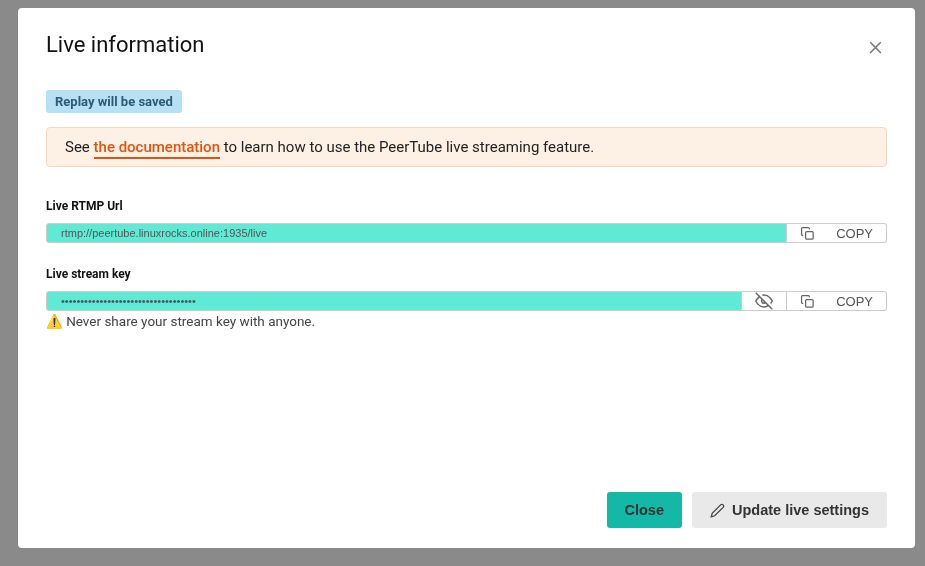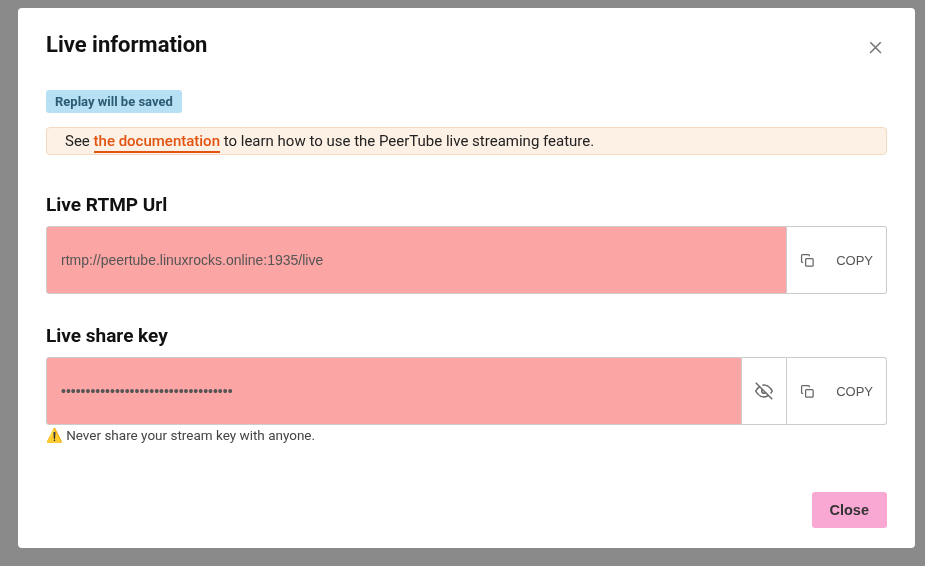--- a/index.html
+++ b/index.html
@@ -24,21 +24,21 @@
       flex-direction: column;
     }
     .modal-header {
       display: flex;
       justify-content: space-between;
       align-items: flex-start;
       margin-bottom: 30px;
     }
     .modal-title {
       font-size: 22px;
-      font-weight: 700;
+      font-weight: 400;
       color: #111;
     }
     .close-x {
       font-size: 28px;
       line-height: 1;
       color: #777;
       cursor: pointer;
       padding: 0 4px;
       font-weight: 300;
     }
@@ -49,51 +49,51 @@
       font-size: 13px;
       font-weight: 700;
       padding: 4px 9px;
       border-radius: 3px;
       margin-bottom: 14px;
     }
     .info-banner {
       background: #fdf1e5;
       border: 1px solid #f3d9c1;
       border-radius: 4px;
-      padding: 4px 18px;
+      padding: 10px 18px;
       font-size: 15px;
       color: #222;
       margin-bottom: 26px;
     }
     .info-banner .doc-link {
       color: #e1530e;
       text-decoration: none;
       border-bottom: 2px solid #e1530e;
       padding-bottom: 1px;
       font-weight: 500;
     }
     .section-label {
-      font-size: 19px;
+      font-size: 12px;
       font-weight: 700;
       color: #111;
       margin-bottom: 10px;
-      margin-top: 12px;
+      margin-top: 6px;
     }
     .input-row {
       display: flex;
       margin-bottom: 18px;
     }
     .text-input {
       flex: 1;
       border: 1px solid #ccc;
       border-radius: 3px 0 0 3px;
-      padding: 25px 14px;
-      font-size: 14px;
+      padding: 3px 14px;
+      font-size: 11px;
       color: #555;
-      background: #fca5a5;
+      background: #5eead4;
       outline: none;
     }
     .toggle-btn {
       border: 1px solid #ccc;
       border-left: none;
       background: #fff;
       padding: 0 13px;
       display: flex;
       align-items: center;
       cursor: pointer;
@@ -131,21 +131,21 @@
       padding: 10px 18px;
       font-size: 14.5px;
       font-weight: 600;
       cursor: pointer;
       color: #333;
       display: flex;
       align-items: center;
       gap: 7px;
     }
     .btn-secondary {
-      background: #f9a8d4;
+      background: #14b8a6;
     }
     .btn-primary {
       background: #e9e9e9;
     }
     svg { display: block; }
   </style>
 </head>
 <body>
 
 <div class="modal">
@@ -169,21 +169,21 @@
       <span>
         <svg width="15" height="15" viewBox="0 0 24 24" fill="none" stroke="#666" stroke-width="2">
           <rect x="9" y="9" width="12" height="12" rx="1.5"></rect>
           <path d="M5 15H4a1.5 1.5 0 0 1-1.5-1.5V4A1.5 1.5 0 0 1 4 2.5h9.5A1.5 1.5 0 0 1 15 4v1"></path>
         </svg>
       </span>
       <span>COPY</span>
     </button>
   </div>
 
-  <div class="section-label">Live share key</div>
+  <div class="section-label">Live stream key</div>
   <div class="input-row" style="margin-bottom:12px;">
     <input type="text" class="text-input" readonly="" value="•••••••••••••••••••••••••••••••••••" style="">
     <button class="toggle-btn">
       <span>
         <svg width="18" height="18" viewBox="0 0 24 24" fill="none" stroke="#666" stroke-width="2">
           <path d="M17.94 17.94A10.07 10.07 0 0 1 12 20c-7 0-11-8-11-8a18.45 18.45 0 0 1 5.06-5.94M9.9 4.24A9.12 9.12 0 0 1 12 4c7 0 11 8 11 8a18.5 18.5 0 0 1-2.16 3.19"></path>
           <path d="M1 1l22 22"></path>
           <path d="M14.12 14.12a3 3 0 1 1-4.24-4.24"></path>
         </svg>
       </span>
@@ -198,14 +198,22 @@
       <span>COPY</span>
     </button>
   </div>
   <div class="warning-row">
     <span>⚠️</span><span> Never share your stream key with anyone.</span>
   </div>
 
 
   <div class="modal-footer">
     <button class="btn btn-secondary">Close</button>
+    <button class="btn btn-primary">
+      <span>
+        <svg width="15" height="15" viewBox="0 0 24 24" fill="none" stroke="#444" stroke-width="2">
+          <path d="M17 3a2.83 2.83 0 0 1 4 4L7.5 20.5 2 22l1.5-5.5L17 3z"></path>
+        </svg>
+      </span>
+      <span>Update live settings</span>
+    </button>
   </div>
 </div>
 
 </body></html>

